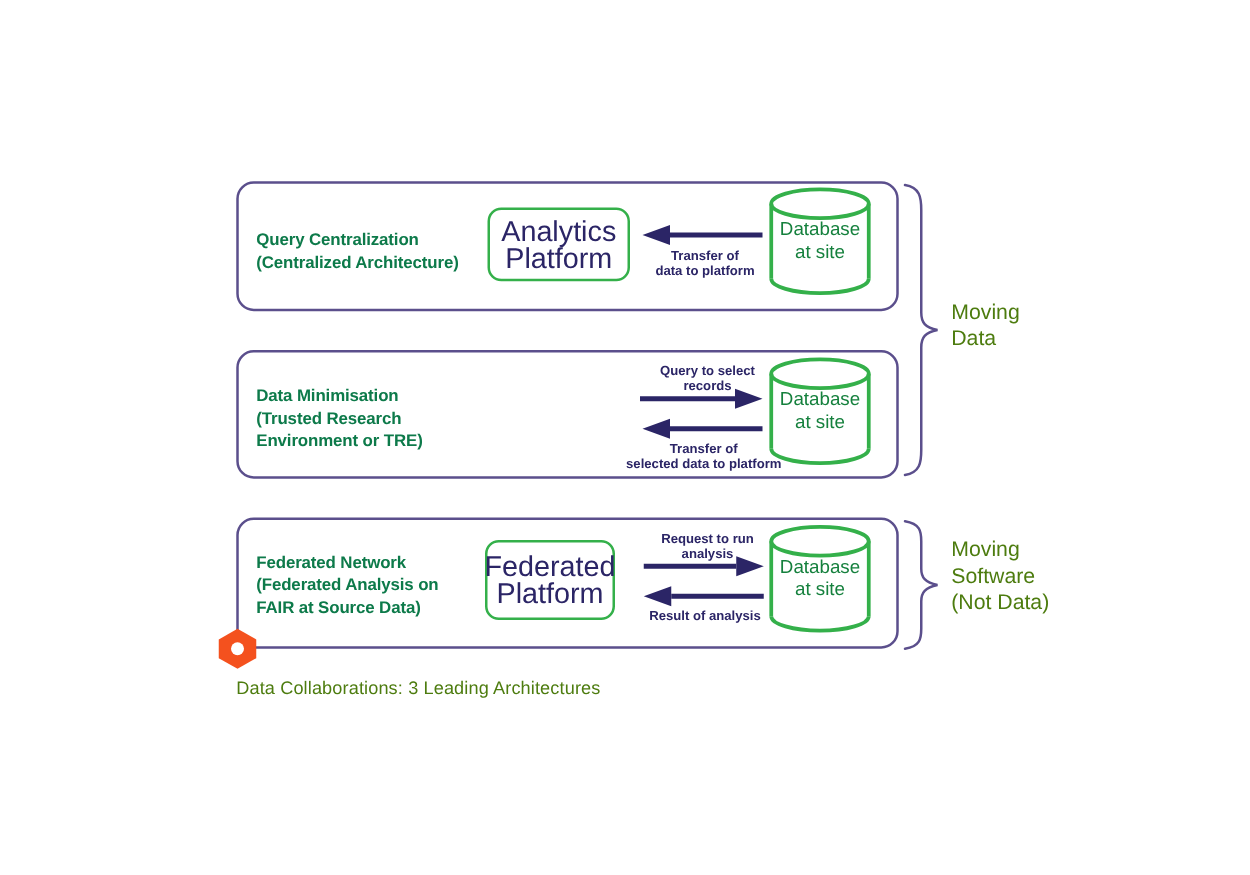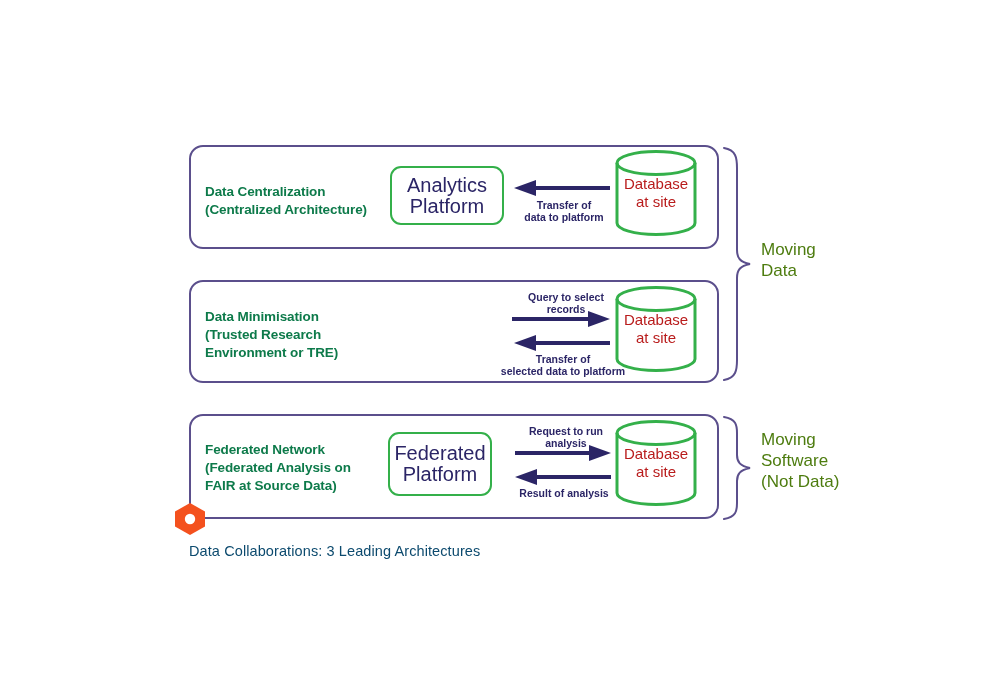--- a/index.html
+++ b/index.html
@@ -52,21 +52,21 @@
     position: absolute;
     box-sizing: border-box;
     border: 2.5px solid #34b04a;
     border-radius: 11px;
     background: #ffffff;
     display: flex;
     align-items: center;
     justify-content: center;
     text-align: center;
     color: #2b2566;
-    font-size: 20px;
+    font-size: 23px;
     line-height: 21px;
     white-space: pre-line;
   }
   #platform-1 { left: 390px; top: 166px; width: 114px; height: 59px; }
   #platform-2 { left: 388px; top: 298px; width: 116px; height: 62px; }
   #platform-3 { left: 388px; top: 432px; width: 104px; height: 64px; }
 
   
   .db {
     position: absolute;
@@ -76,21 +76,21 @@
   #db-1 { left: 614px; top: 149px; }
   #db-2 { left: 614px; top: 285px; }
   #db-3 { left: 614px; top: 419px; }
   .db svg { display: block; overflow: visible; }
   .db .db-text {
     position: absolute;
     left: 0;
     top: 26px;
     width: 84px;
     text-align: center;
-    color: #b91c1c;
+    color: #15803d;
     font-size: 15px;
     line-height: 18px;
     white-space: pre-line;
     pointer-events: none;
   }
 
   
   .arrow-svg {
     position: absolute;
     overflow: visible;
@@ -127,33 +127,33 @@
     top: 502px;
     width: 34px;
     height: 34px;
   }
 
   
   #caption {
     position: absolute;
     left: 189px;
     top: 543px;
-    color: #0c4a6e;
+    color: #4d7c0f;
     font-size: 14.5px;
     letter-spacing: 0.1px;
   }
 </style>
 </head>
 <body>
 
 <div id="stage">
 
   <div class="panel" id="panel-1"></div>
 
-  <div class="arch-label" id="label-1">Data Centralization
+  <div class="arch-label" id="label-1">Query Centralization
 (Centralized Architecture)</div>
 
   <div class="platform-box" id="platform-1">Analytics
 Platform</div>
 
   <svg class="arrow-svg" style="left:510px; top:181px;" width="104" height="14" viewBox="0 0 104 14">
     <line x1="100" y1="7" x2="26" y2="7" stroke="#2b2566" stroke-width="4"></line>
     <polygon points="4,7 26,-1 26,15" fill="#2b2566"></polygon>
   </svg>
   <div class="arrow-label" style="left:508px; top:199px; width:112px;">Transfer of

